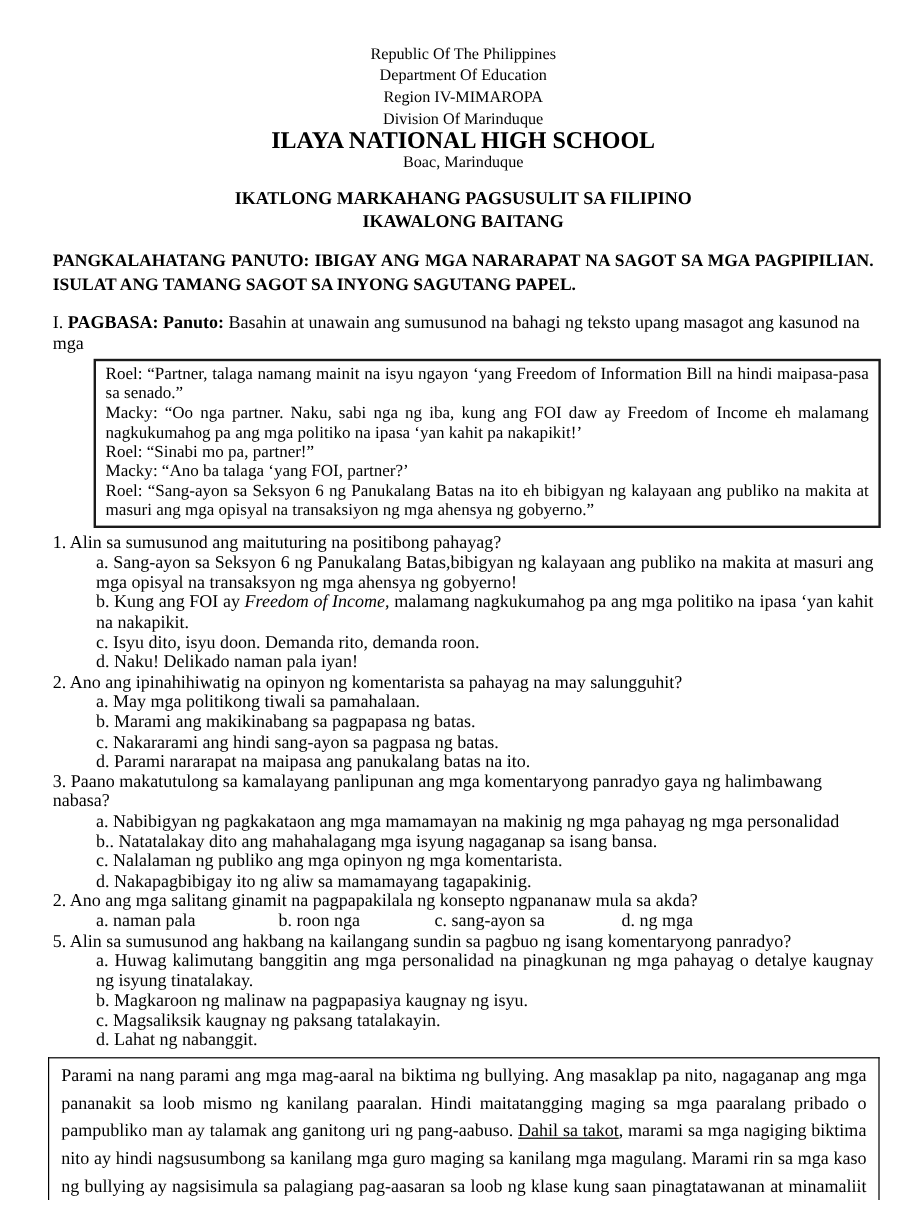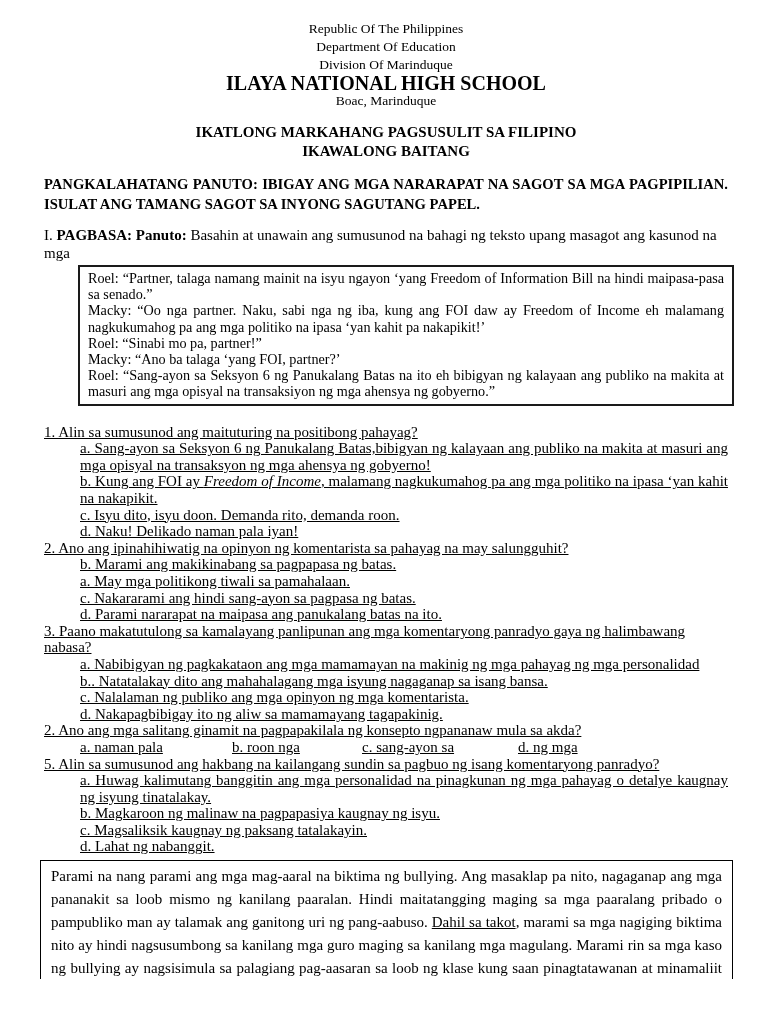--- a/index.html
+++ b/index.html
@@ -3,21 +3,21 @@
 <meta charset="utf-8">
 <style>
   html, body { margin: 0; padding: 0; }
   body {
     width: 768px; height: 1024px;
     background: #ffffff;
     color: #000000;
     font-family: "Liberation Serif", serif;
     overflow: hidden;
   }
-  .page { box-sizing: border-box; width: 768px; height: 804px; padding: 20px 40px 0 44px; }
+  .page { box-sizing: border-box; width: 768px; height: 804px; padding: 36px 40px 0 44px; }
 
   .center { text-align: center; }
   .hdr-line { font-size: 13.5px; line-height: 18px; }
   .school-line { font-size: 20px; font-weight: bold; line-height: 18px; }
   .loc-line { font-size: 13.5px; line-height: 18px; }
 
   .title-block { margin-top: 13px; }
   .title-line { font-size: 15px; font-weight: bold; line-height: 19px; }
 
   .gen-inst {
@@ -33,21 +33,21 @@
 
   .dialogue-box {
     margin-left: 34px; margin-right: -6px; margin-top: 3px;
     border: 2px solid #1a1a1a;
     padding: 3px 8px 4px 8px;
     font-size: 14.2px; line-height: 16.2px;
     text-align: justify;
   }
   .dlg-line { margin: 0; }
 
-  .questions { margin-top: 18px; font-size: 15px; line-height: 16.6px; text-decoration: underline; }
+  .questions { margin-top: 5px; font-size: 15px; line-height: 16.6px; }
   .q-text { }
   .opt-block { margin-left: 36px; text-align: justify; }
   .opt-inline-row { margin-left: 36px; display: flex; }
   .opt-inline-row .oi-a { width: 152px; }
   .opt-inline-row .oi-b { width: 130px; }
   .opt-inline-row .oi-c { width: 156px; }
 
   .passage-box {
     margin-top: 5px; margin-left: -4px; margin-right: -5px;
     border: 1.5px solid #000;
@@ -63,20 +63,21 @@
   i { font-style: italic; }
 </style>
 </head>
 <body>
 
 <div class="page">
 
   <div class="center">
     <div class="hdr-line">Republic Of The Philippines</div>
     <div class="hdr-line">Department Of Education</div>
+    <div class="hdr-line">Region IV-MIMAROPA</div>
     <div class="hdr-line">Division Of Marinduque</div>
     <div class="school-line">ILAYA NATIONAL HIGH SCHOOL</div>
     <div class="loc-line">Boac, Marinduque</div>
   </div>
 
   <div class="center title-block">
     <div class="title-line">IKATLONG MARKAHANG PAGSUSULIT SA FILIPINO</div>
     <div class="title-line">IKAWALONG BAITANG</div>
   </div>
 
@@ -97,22 +98,22 @@
     <div>
       <div class="q-text">1. Alin sa sumusunod ang maituturing na positibong pahayag?</div>
       <div class="opt-block">a. Sang-ayon sa Seksyon 6 ng Panukalang Batas,bibigyan ng kalayaan ang publiko na makita at masuri ang mga opisyal na transaksyon ng mga ahensya ng gobyerno!</div>
       <div class="opt-block"><span>b. Kung ang FOI ay </span><i>Freedom of Income</i><span>, malamang nagkukumahog pa ang mga politiko na ipasa ‘yan kahit na nakapikit.</span></div>
       <div class="opt-block">c. Isyu dito, isyu doon. Demanda rito, demanda roon.</div>
       <div class="opt-block">d. Naku! Delikado naman pala iyan!</div>
     </div>
 
     <div>
       <div class="q-text">2. Ano ang ipinahihiwatig na opinyon ng komentarista sa pahayag na may salungguhit?</div>
+      <div class="opt-block">a. May mga politikong tiwali sa pamahalaan.</div>
       <div class="opt-block">b. Marami ang makikinabang sa pagpapasa ng batas.</div>
-      <div class="opt-block">a. May mga politikong tiwali sa pamahalaan.</div>
       <div class="opt-block">c. Nakararami ang hindi sang-ayon sa pagpasa ng batas.</div>
       <div class="opt-block">d. Parami nararapat na maipasa ang panukalang batas na ito.</div>
     </div>
 
     <div>
       <div class="q-text">3. Paano makatutulong sa kamalayang panlipunan ang mga komentaryong panradyo gaya ng halimbawang nabasa?</div>
       <div class="opt-block">a. Nabibigyan ng pagkakataon ang mga mamamayan na makinig ng mga pahayag ng mga personalidad</div>
       <div class="opt-block">b.. Natatalakay dito ang mahahalagang mga isyung nagaganap sa isang bansa.</div>
       <div class="opt-block">c. Nalalaman ng publiko ang mga opinyon ng mga komentarista.</div>
       <div class="opt-block">d. Nakapagbibigay ito ng aliw sa mamamayang tagapakinig.</div>

